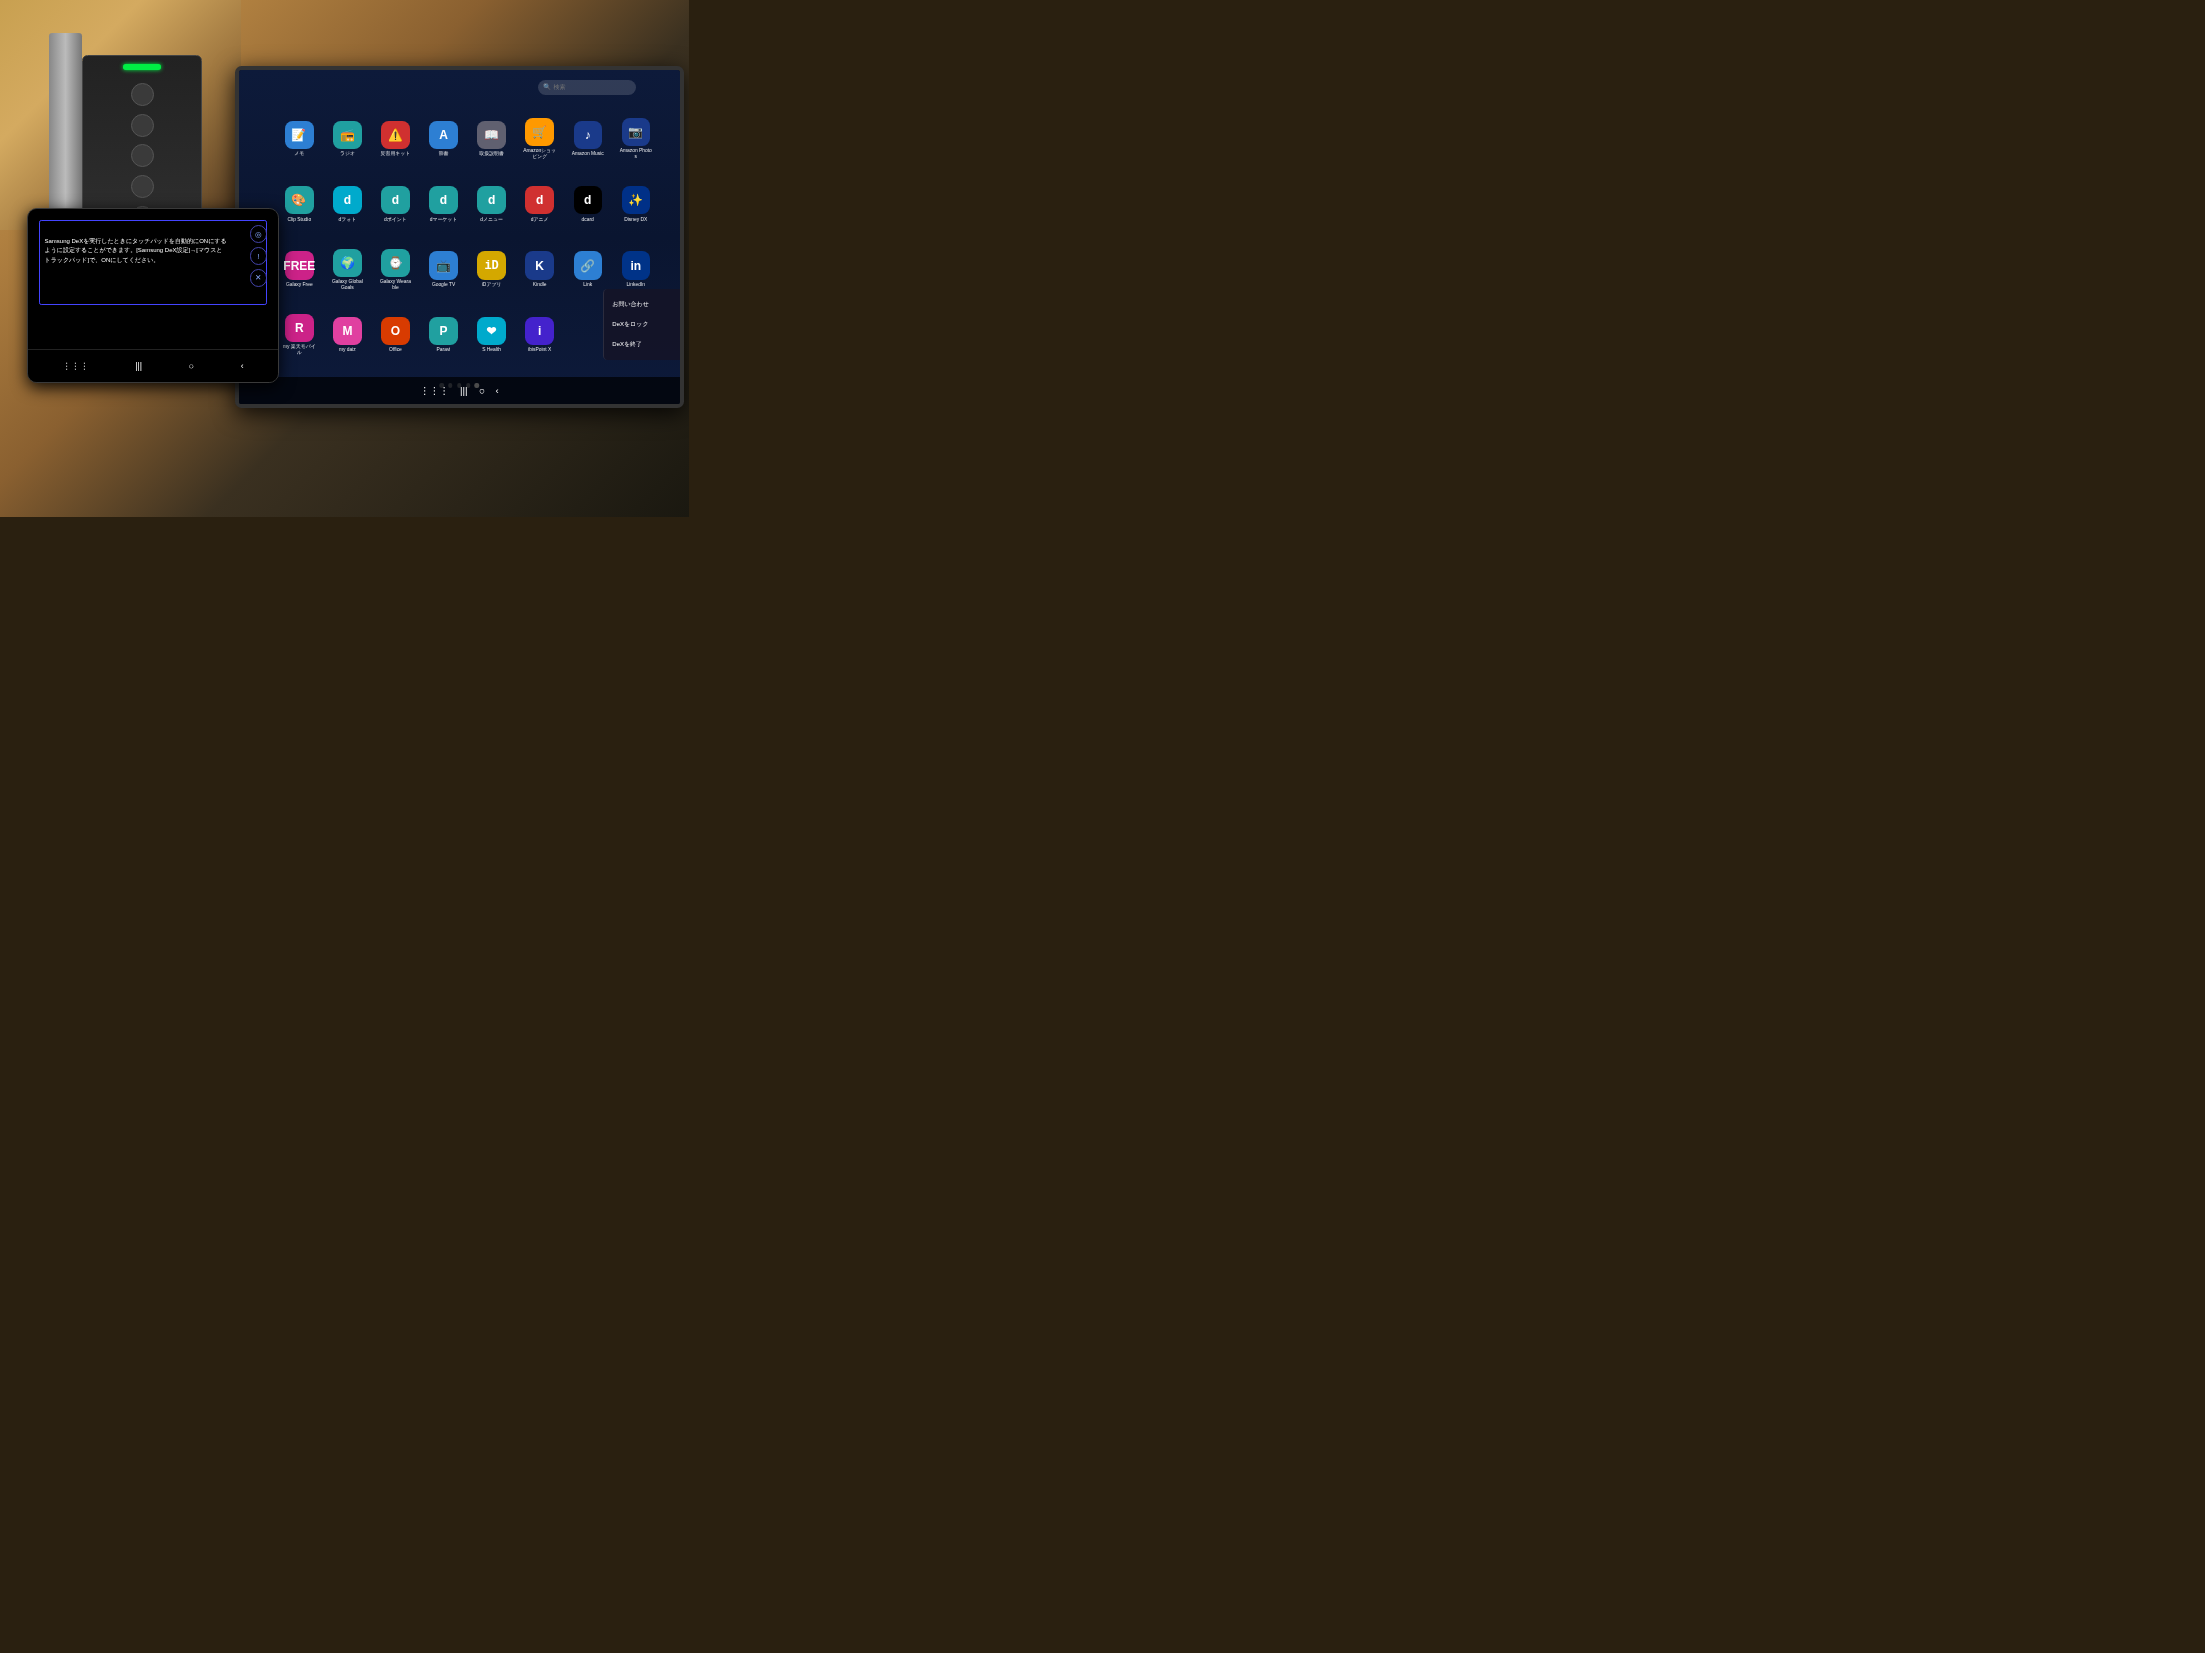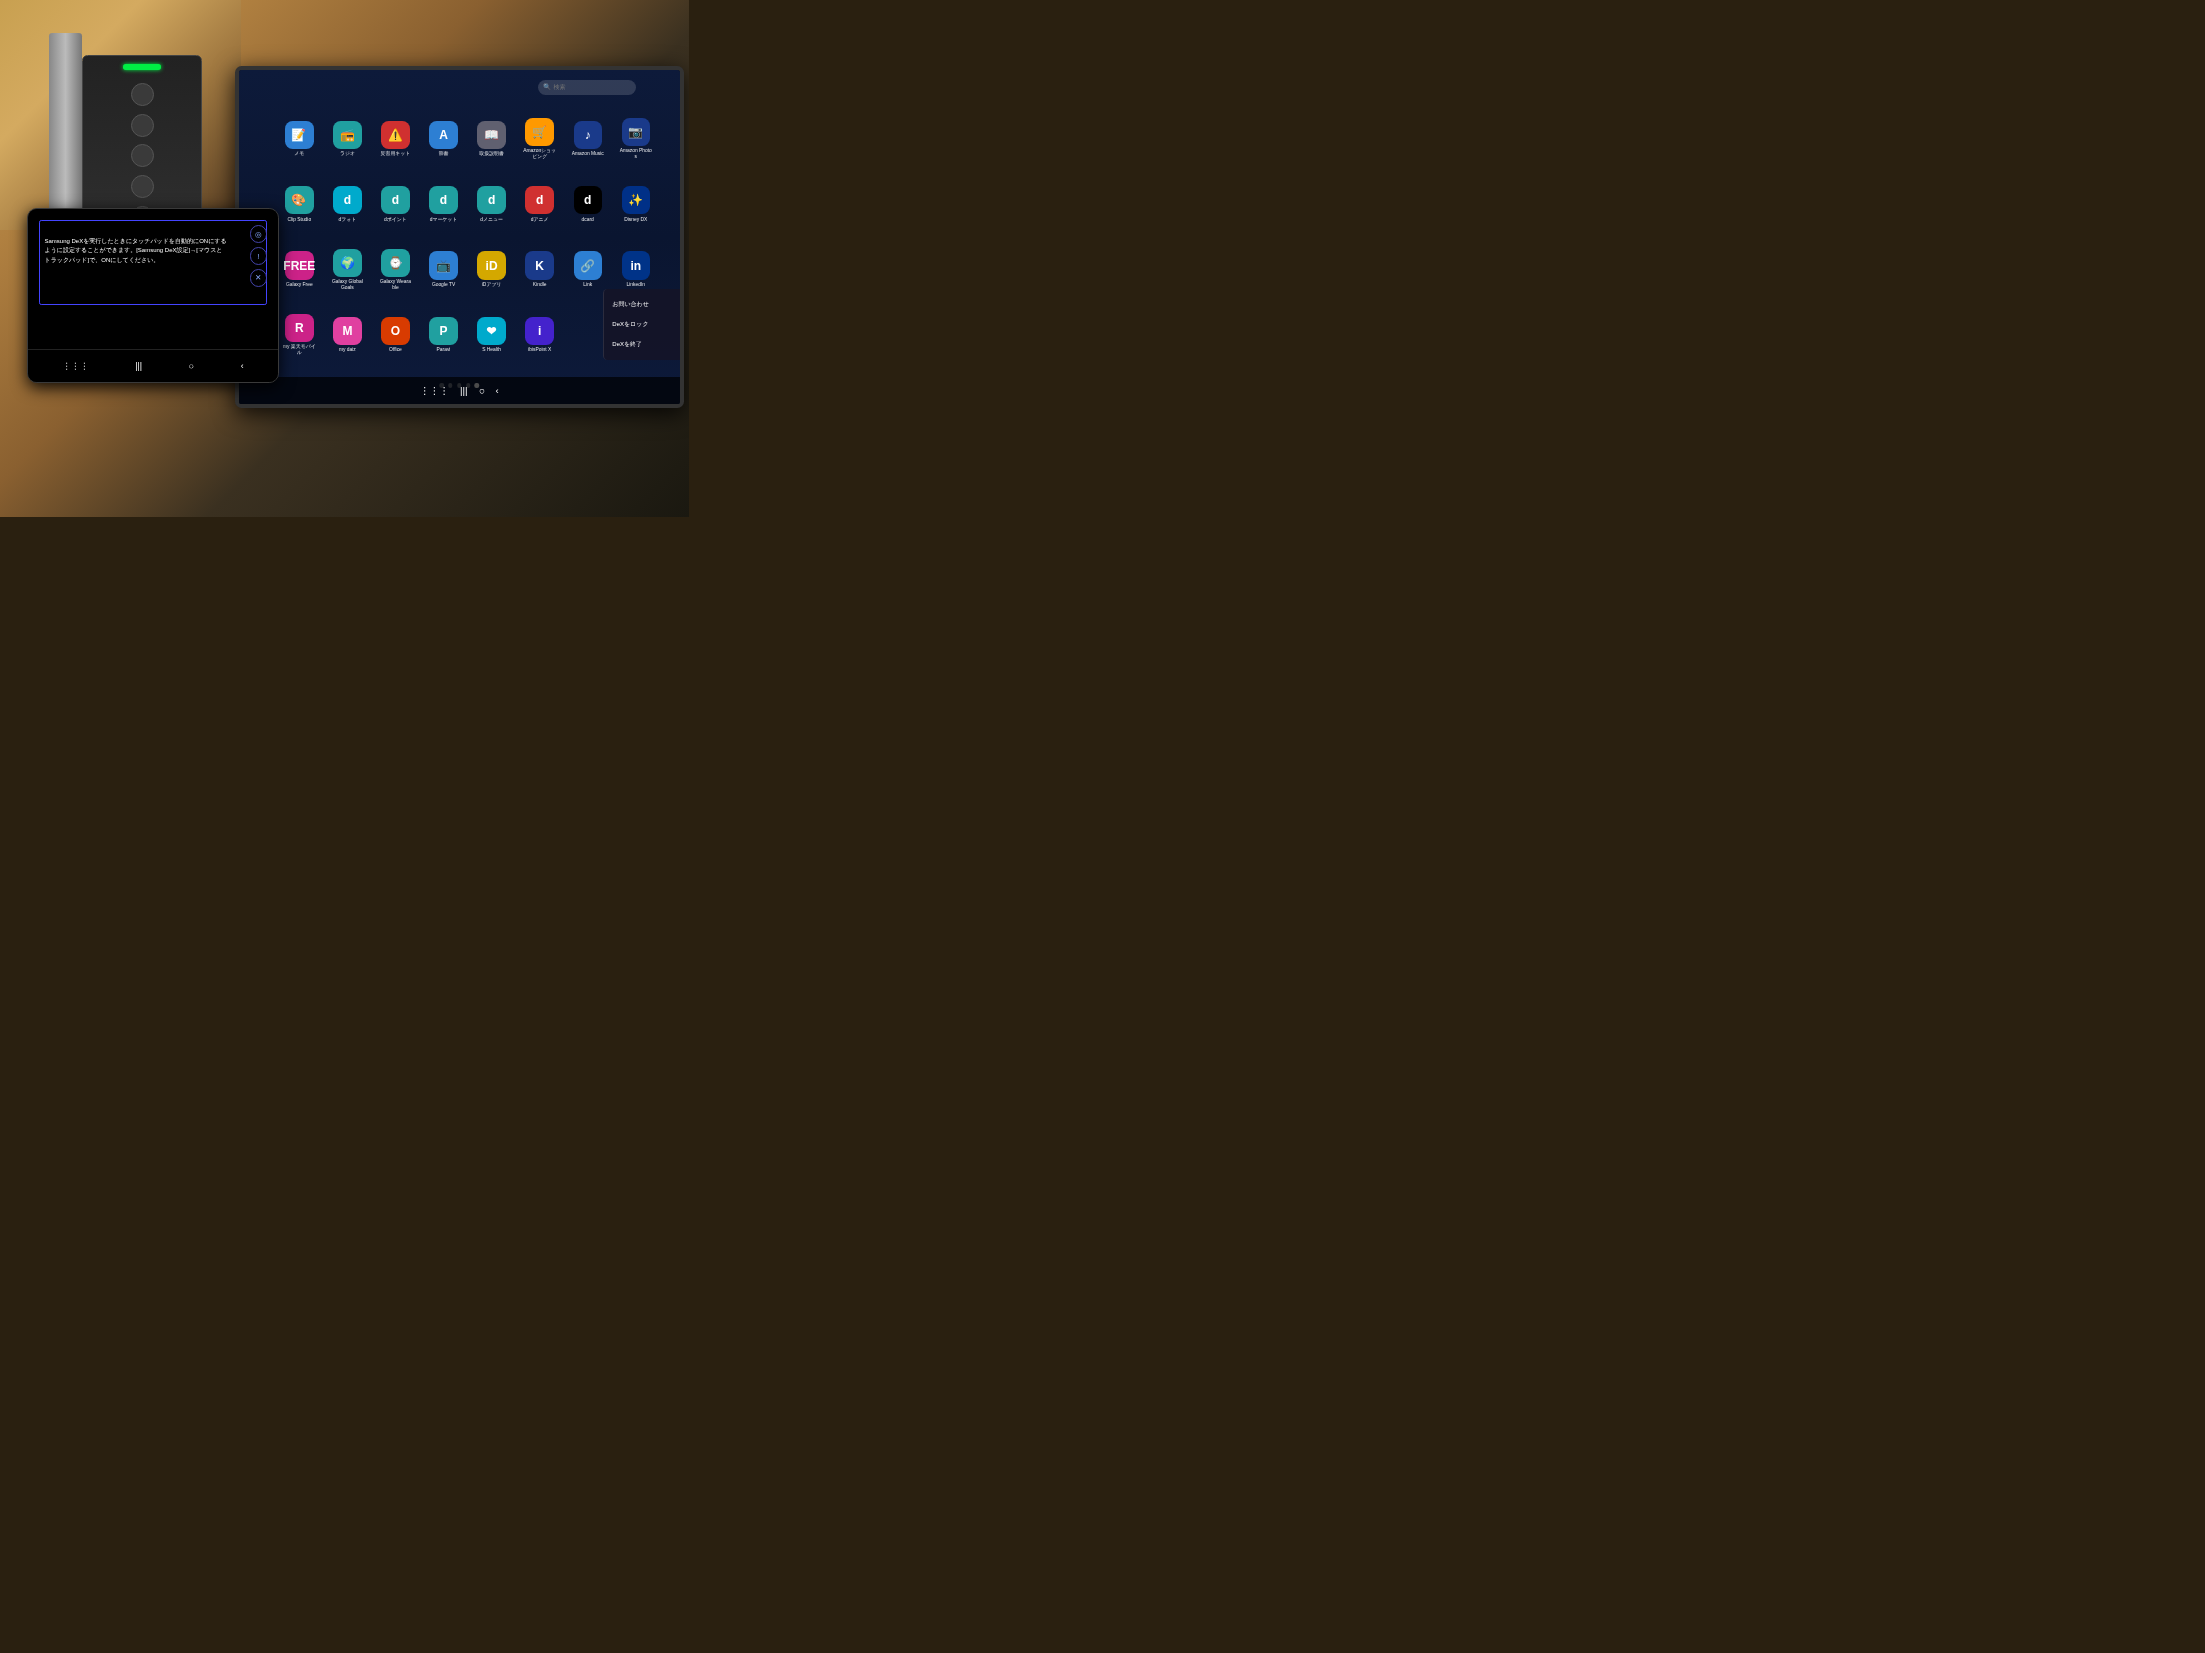--- a/index.html
+++ b/index.html
@@ -255,21 +255,21 @@
       color: white;
       font-size: 9.8px;
       cursor: pointer;
     }
 
     
     .bg-blue { background: #2d7fd3; }
     .bg-red { background: #d03030; }
     .bg-pink { background: #e040a0; }
     .bg-teal { background: #20a0a0; }
-    .bg-yellow { background: #d4a800; }
+    .bg-yellow { background: #d4a800; font-family: Liberation Mono, monospace; }
     .bg-gray { background: #606070; }
     .bg-dark-blue { background: #1a3a8a; }
     .bg-cyan { background: #00aacc; }
     .bg-magenta { background: #cc2288; }
     .bg-indigo { background: #4422cc; }
     .bg-navy { background: #003388; }
     .bg-ms-office { background: #d83b01; }
     .bg-amazon { background: #ff9900; }
     .bg-disney { background: #003087; }
     .bg-dcard { background: #000; }

